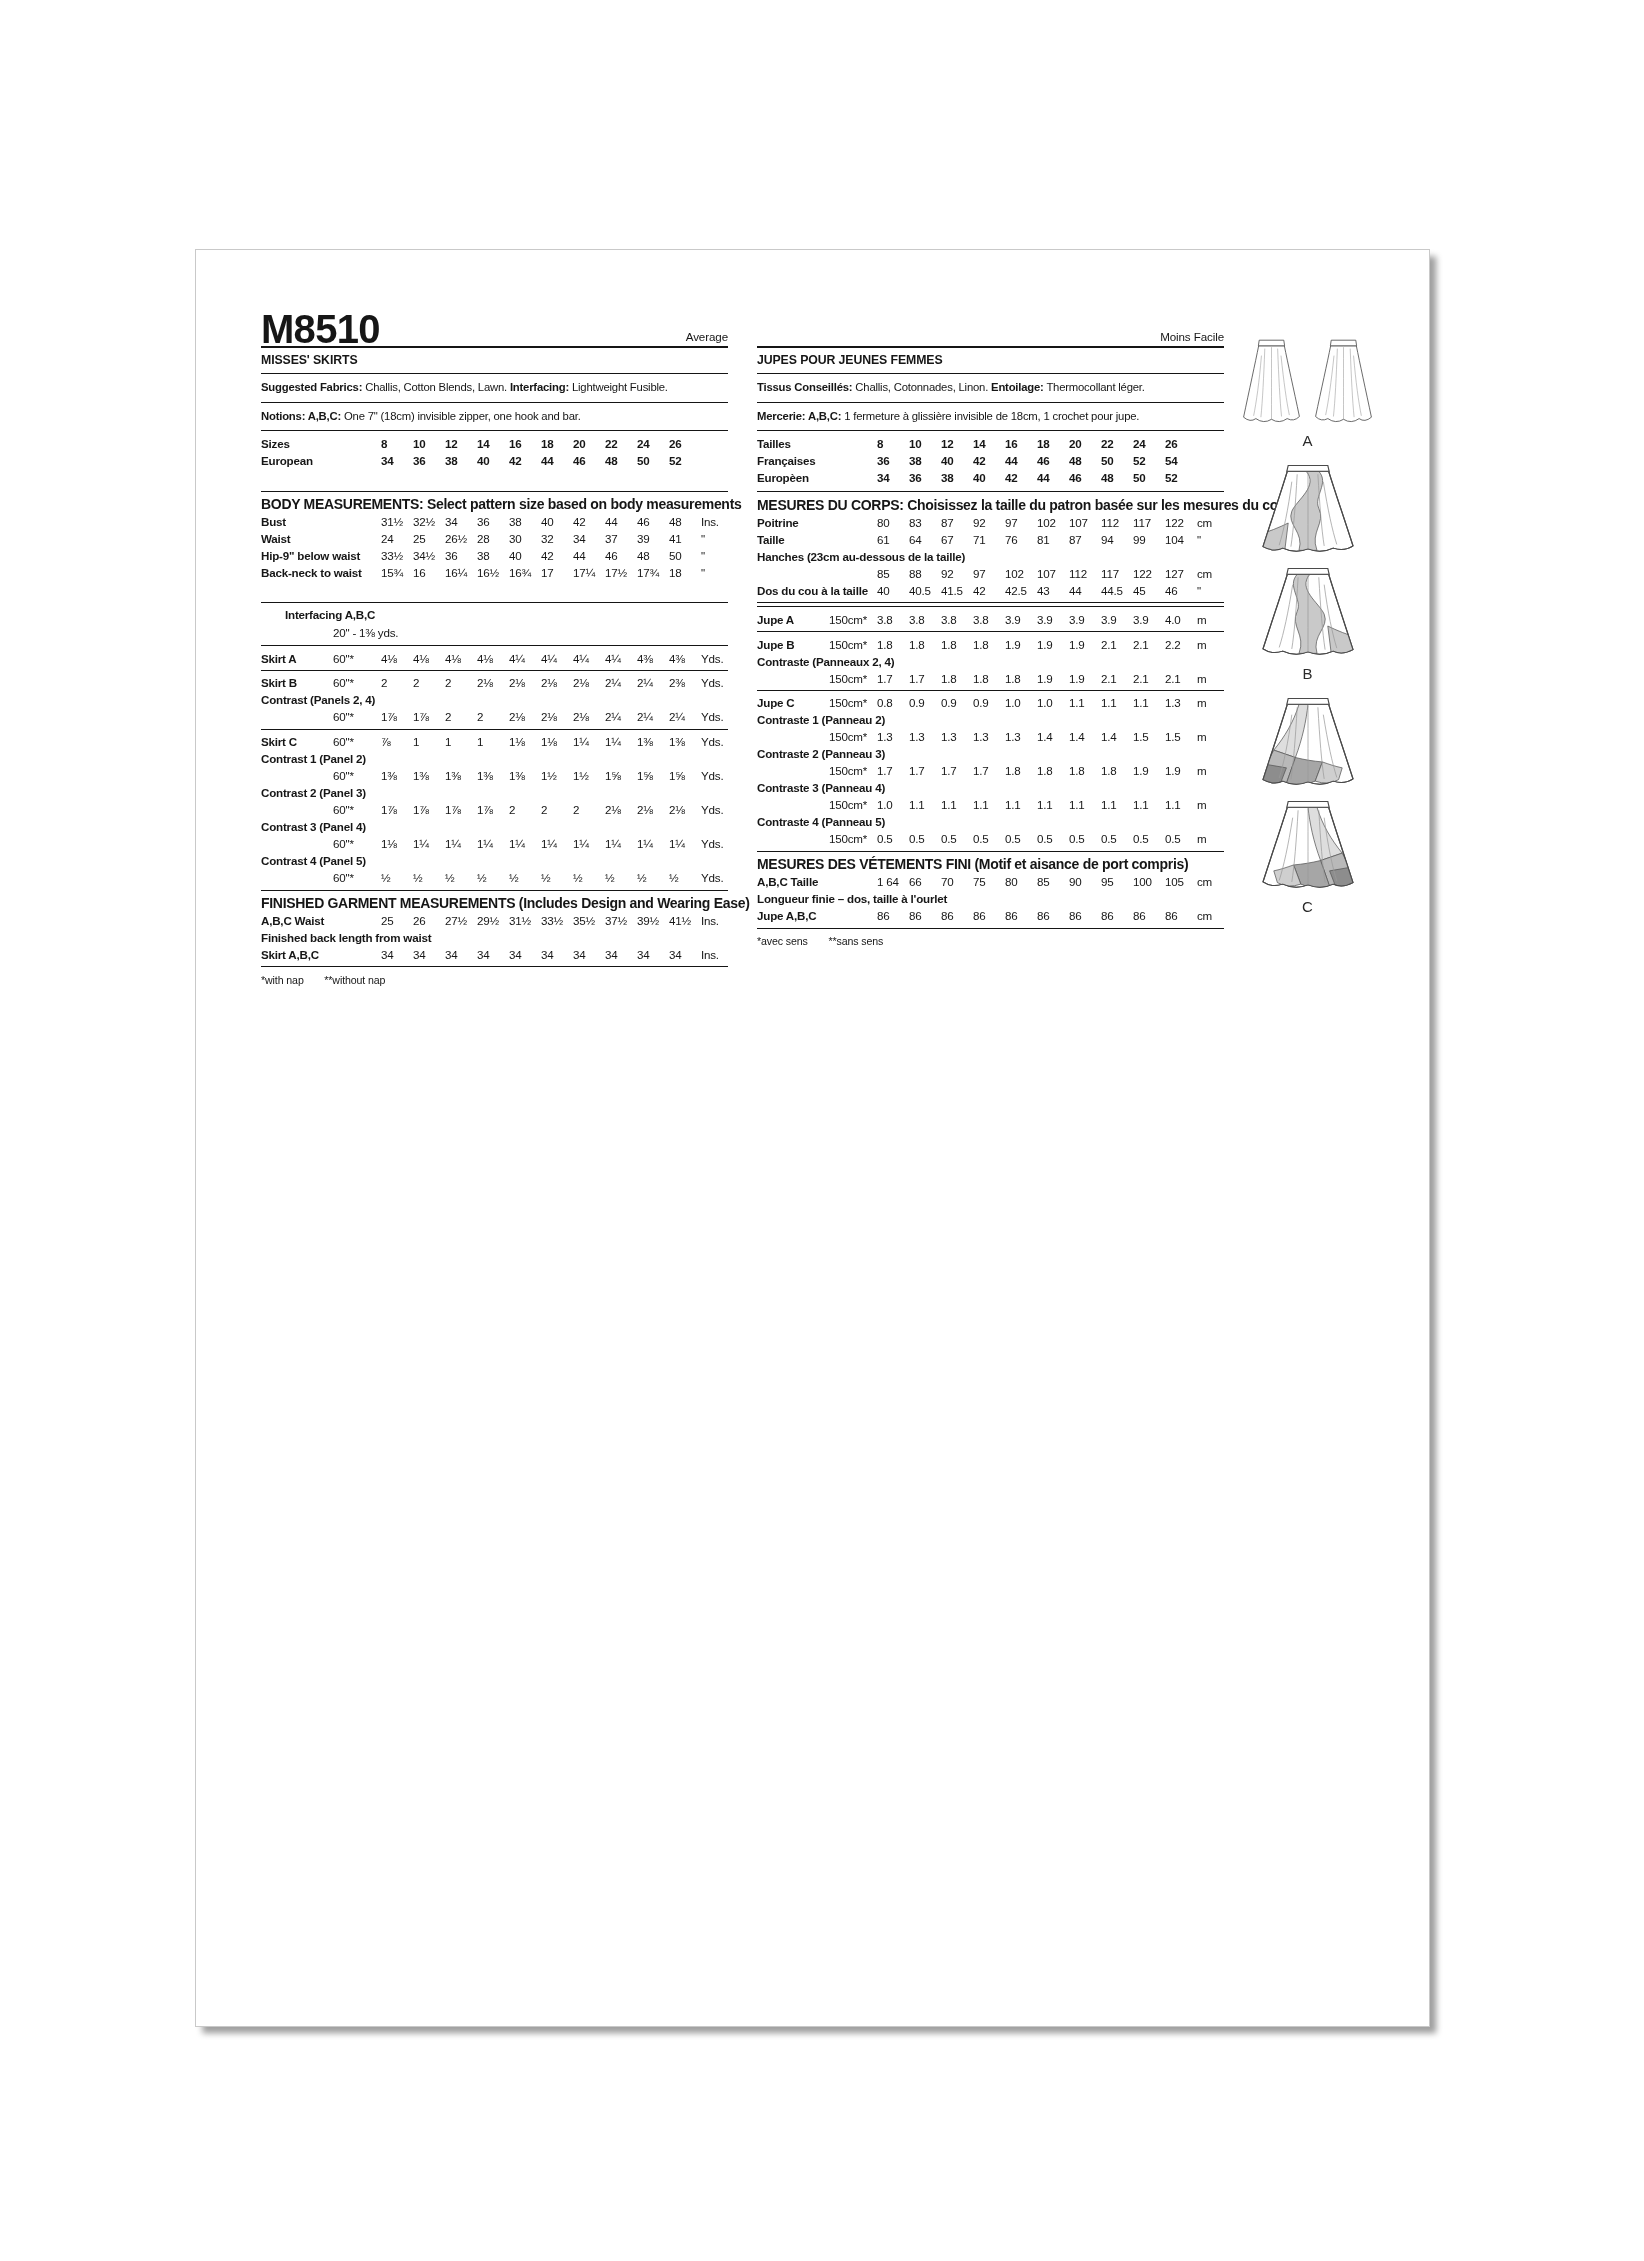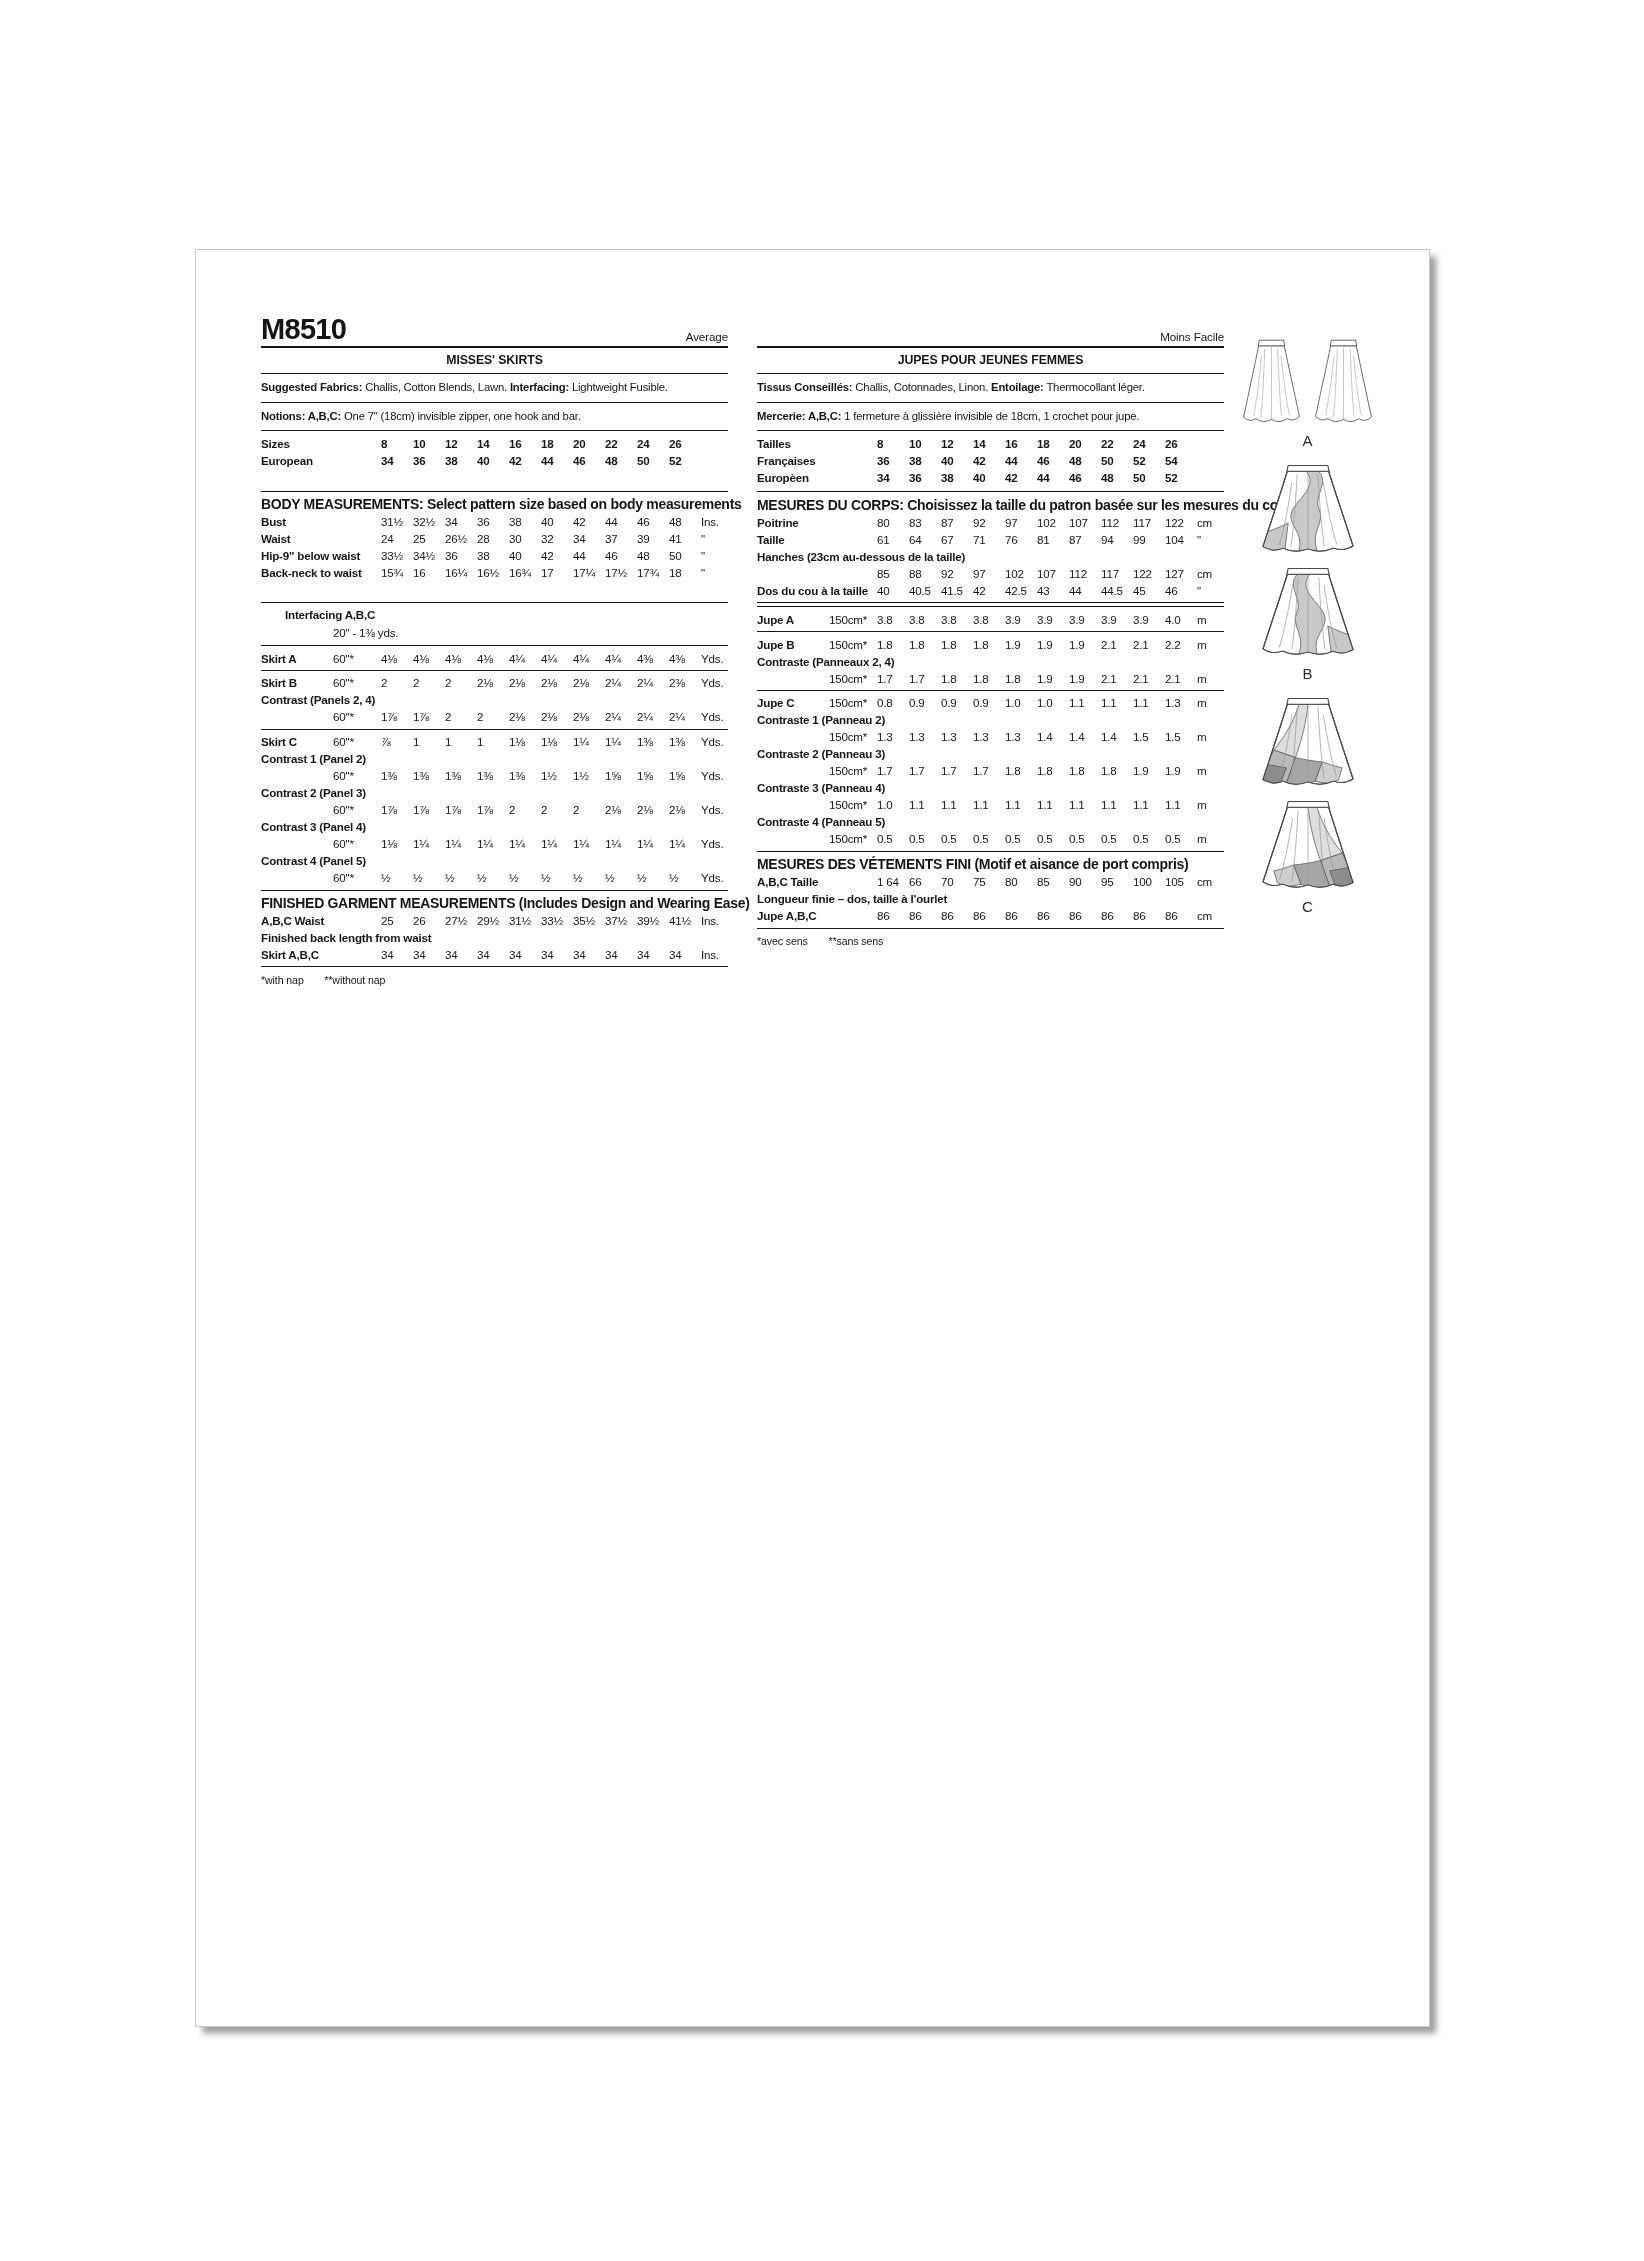--- a/index.html
+++ b/index.html
@@ -6,26 +6,26 @@
   body{width:1645px;height:2261px;position:relative;font-family:"Liberation Sans","DejaVu Sans",sans-serif;color:#161616;}
   .sheet{position:absolute;left:195px;top:249px;width:1233px;height:1776px;background:#ffffff;
          border:0.7px solid #c9c9c9;box-shadow:6.9px 6.9px 6.2px rgba(0,0,0,0.38);}
   .col{position:absolute;width:467px;top:62px;}
   .col-en{left:65px;}
   .col-fr{left:561px;}
   .col-views{position:absolute;left:1036px;top:86px;width:151px;}
 
   
   .mast{display:flex;align-items:flex-end;justify-content:space-between;height:31.5px;}
-  .code{font-size:29px;line-height:30px;font-weight:700;letter-spacing:-0.7px;}
+  .code{font-size:40px;line-height:30px;font-weight:700;letter-spacing:-0.7px;}
   .grade{font-size:11.6px;line-height:15px;letter-spacing:-0.1px;}
   .rule{border-top:1.7px solid #151515;margin:3.4px 0;height:0;}
   .rule.heavy{border-top-width:2.4px;margin:2.1px 0 3.4px;}
 
-  .sec-title{font-size:12.3px;line-height:18.5px;font-weight:700;letter-spacing:-0.1px;white-space:nowrap;text-align:center;}
+  .sec-title{font-size:12.3px;line-height:18.5px;font-weight:700;letter-spacing:-0.1px;white-space:nowrap;}
   .line{font-size:11.3px;line-height:21px;letter-spacing:-0.2px;white-space:nowrap;}
   .line b{letter-spacing:-0.2px;}
   .thead{font-size:14px;line-height:18px;font-weight:700;letter-spacing:-0.3px;white-space:nowrap;}
 
   
   .trow{display:flex;line-height:17px;font-size:11.6px;letter-spacing:-0.2px;white-space:nowrap;}
   .t-label{flex:0 0 120px;font-weight:700;}
   .trow.has-w .t-label{flex:0 0 72px;}
   .t-w{flex:0 0 48px;}
   .t-cell{flex:0 0 32px;}

